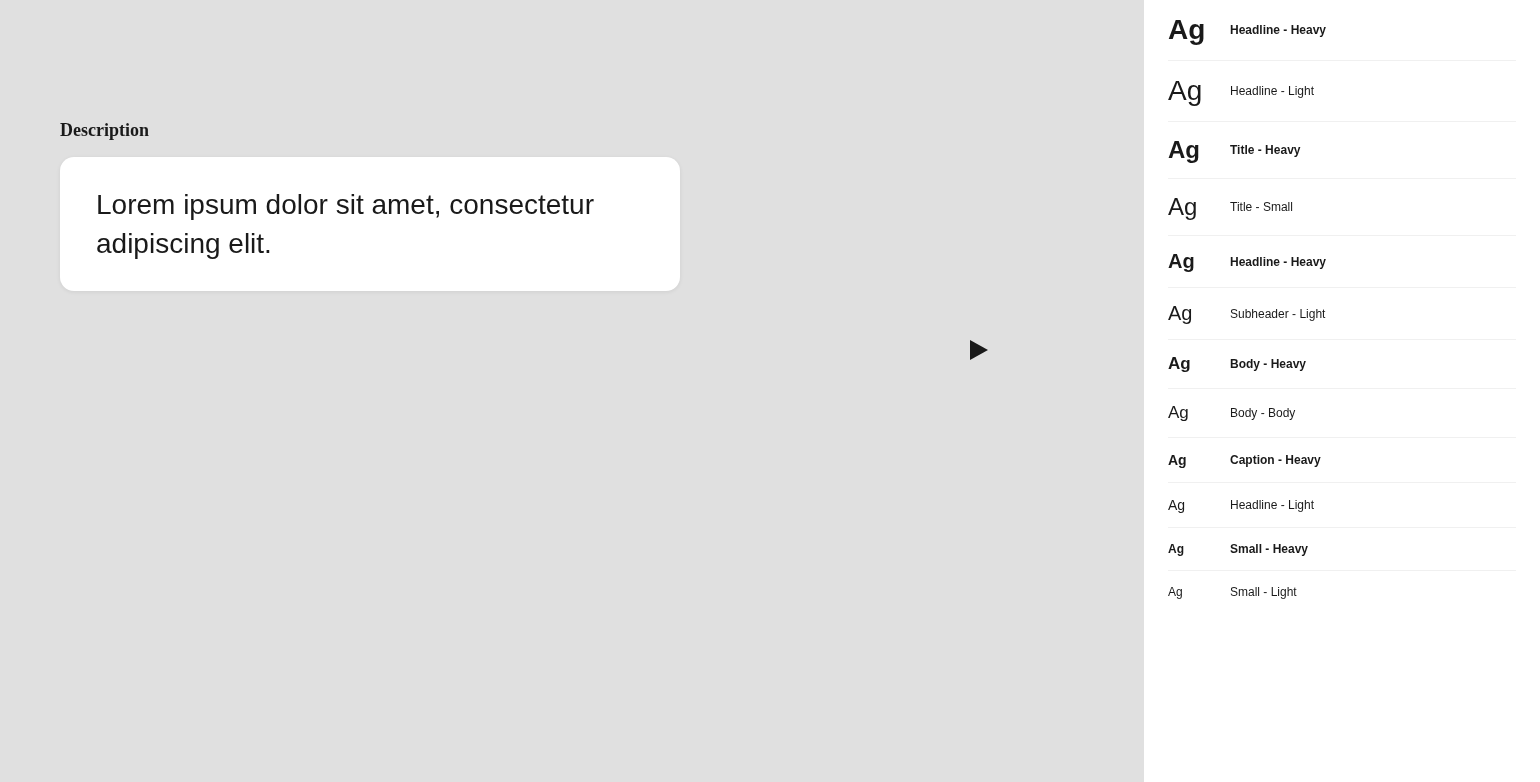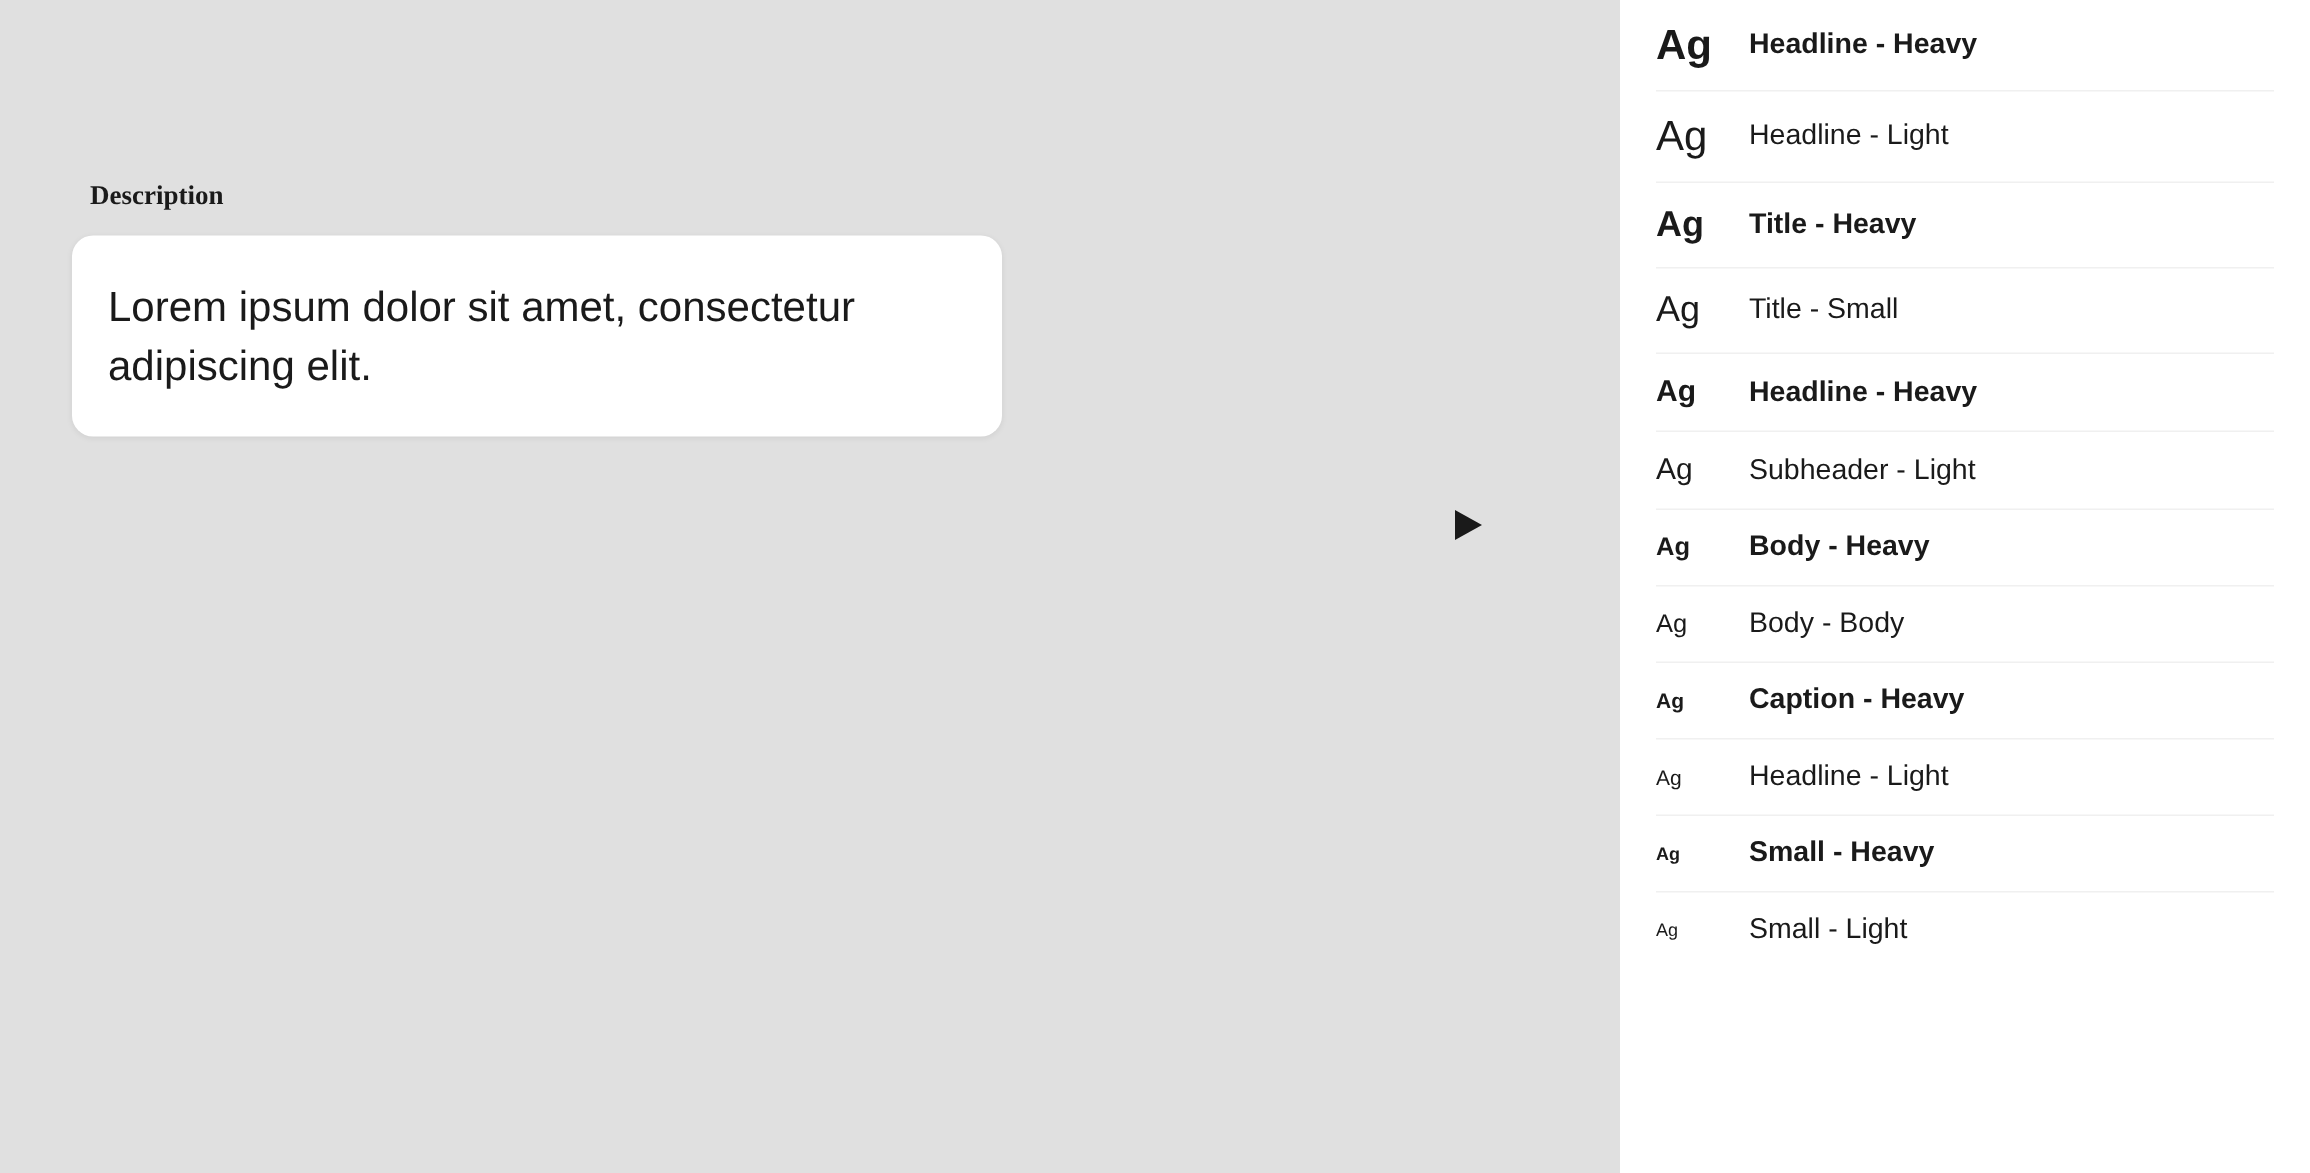--- a/index.html
+++ b/index.html
@@ -25,23 +25,23 @@
       color: #1a1a1a;
       margin-bottom: 16px;
       margin-left: 20px;
       margin-top: 80px;
       font-family: Liberation Serif, serif;
     }
 
     #description-box {
       background: #ffffff;
       border-radius: 14px;
-      padding: 28px 24px;
+      padding: 28px 36px;
       max-width: 620px;
-      margin-left: 8px;
+      margin-left: 20px;
       box-shadow: 0 1px 4px rgba(0,0,0,0.08);
     }
 
     #description-text {
       font-size: 28px;
       font-weight: 400;
       color: #1a1a1a;
       line-height: 1.4;
     }
 
@@ -51,21 +51,21 @@
       left: 970px;
       width: 0;
       height: 0;
       border-top: 10px solid transparent;
       border-bottom: 10px solid transparent;
       border-left: 18px solid #1a1a1a;
       transform: rotate(0deg);
     }
 
     #sidebar {
-      width: 460px;
+      width: 396px;
       background: #ffffff;
       padding: 0 24px;
       overflow-y: auto;
       display: flex;
       flex-direction: column;
     }
 
     .type-item {
       display: flex;
       align-items: center;
@@ -92,21 +92,21 @@
     .ag-subheader-heavy { font-size: 20px; font-weight: 700; }
     .ag-subheader-light { font-size: 20px; font-weight: 300; }
     .ag-body-heavy      { font-size: 17px; font-weight: 700; }
     .ag-body-light      { font-size: 17px; font-weight: 300; }
     .ag-caption-heavy   { font-size: 14px; font-weight: 700; }
     .ag-caption-light   { font-size: 14px; font-weight: 300; }
     .ag-small-heavy     { font-size: 12px; font-weight: 700; }
     .ag-small-light     { font-size: 12px; font-weight: 300; }
 
     .type-label {
-      font-size: 19px;
+      font-size: 12px;
       color: #1a1a1a;
     }
 
     .type-label-heavy { font-weight: 600; }
     .type-label-light { font-weight: 400; }
   </style>
 </head>
 <body>
 
 <div id="main-area">

